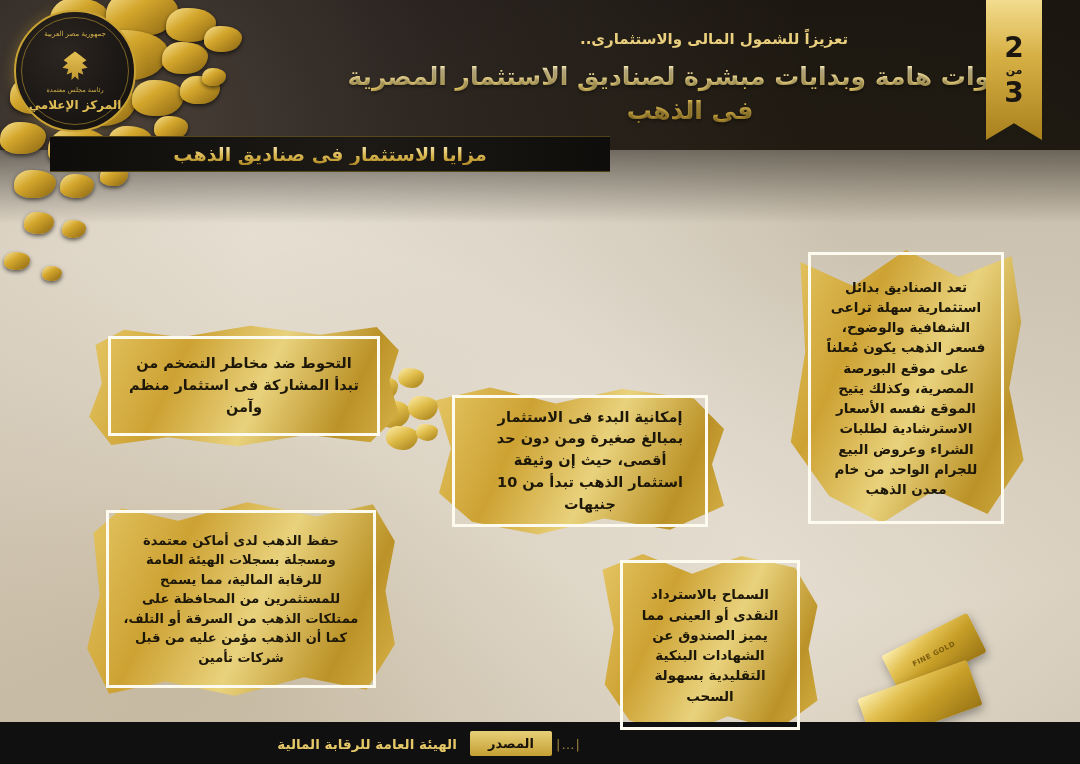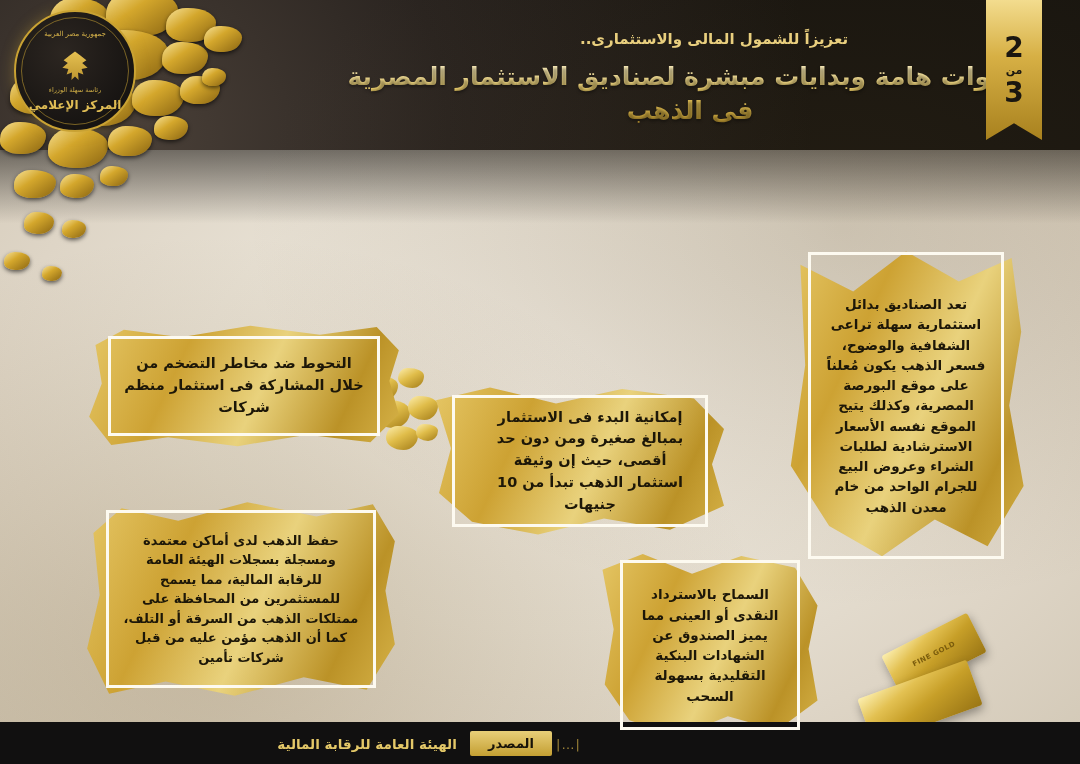--- a/index.html
+++ b/index.html
@@ -140,21 +140,21 @@
     border-radius:50%;
     background:radial-gradient(circle at 35% 28%, #f0dc94 0%, #d8b348 45%, #b68d27 78%, #8f6d14 100%);
     box-shadow:0 4px 12px rgba(0,0,0,.22), inset 0 0 0 6px rgba(255,255,255,.18);
   }
 
   
   #card-circle-1{left:352px;top:208px;width:152px;height:152px;font-size:14.5px;}
   #card-circle-2{left:561px;top:196px;width:172px;height:172px;font-size:13.5px;}
   #card-left-1{left:108px;top:336px;width:272px;height:100px;font-size:14.5px;}
   #card-center{left:452px;top:395px;width:256px;height:132px;font-size:14.5px;padding-left:36px;}
-  #card-tall-right{left:808px;top:252px;width:196px;height:307px;font-size:13.5px;}
+  #card-tall-right{left:808px;top:252px;width:196px;height:272px;font-size:13.5px;}
   #card-left-2{left:106px;top:510px;width:270px;height:178px;font-size:13px;}
   #card-bottom{left:620px;top:560px;width:180px;height:170px;font-size:13.5px;border-radius:27px;}
 
   
   .src-label{
     position:absolute;left:470px;bottom:8px;width:82px;height:25px;
     background:linear-gradient(180deg,#e8cf79,#c49f32);
     display:flex;align-items:center;justify-content:center;
     color:#171208;font-size:13px;font-weight:bold;border-radius:2px;
   }
@@ -215,40 +215,43 @@
     <div class="gold-bar" style="left:886px;top:632px;width:96px;height:44px;transform:rotate(-27deg);">
       <div class="stamp">FINE GOLD</div>
     </div>
     <div class="gold-bar" style="left:862px;top:678px;width:116px;height:48px;transform:rotate(-20deg);"></div>
   </div>
 
   <div class="logo">
     <div class="ring"></div>
     <div class="txt-top">جمهورية مصر العربية</div>
     <div class="eagle"></div>
-    <div class="txt-mid">رئاسة سهلة الوزراء</div>
+    <div class="txt-mid">رئاسة مجلس معتمدة</div>
     <div class="txt-bot">المركز الإعلامي</div>
   </div>
 
   <div class="kicker">تعزيزاً للشمول المالى والاستثمارى..</div>
   <div class="headline">خطوات هامة وبدايات مبشرة لصناديق الاستثمار المصرية فى الذهب</div>
 
   <div class="page-badge">
     <div class="num">2</div>
     <div class="of">من</div>
     <div class="den">3</div>
   </div>
 
+  <div class="section-title">
+    <span>مزايا الاستثمار فى صناديق الذهب</span>
+  </div>
 
 
 
   <div class="card" id="card-left-1">
     <div class="brush b1"></div>
     <div class="frame"></div>
-    <div class="inner">التحوط ضد مخاطر التضخم من خلال المشاركة فى استثمار منظم شركات</div>
+    <div class="inner">التحوط ضد مخاطر التضخم من تبدأ المشاركة فى استثمار منظم وآمن</div>
   </div>
 
   <div class="card" id="card-center">
     <div class="brush b2"></div>
     <div class="frame"></div>
     <div class="inner">إمكانية البدء فى الاستثمار بمبالغ صغيرة ومن دون حد أقصى، حيث إن وثيقة استثمار الذهب تبدأ من 10 جنيهات</div>
   </div>
 
   <div class="card" id="card-tall-right">
     <div class="brush b3"></div>

